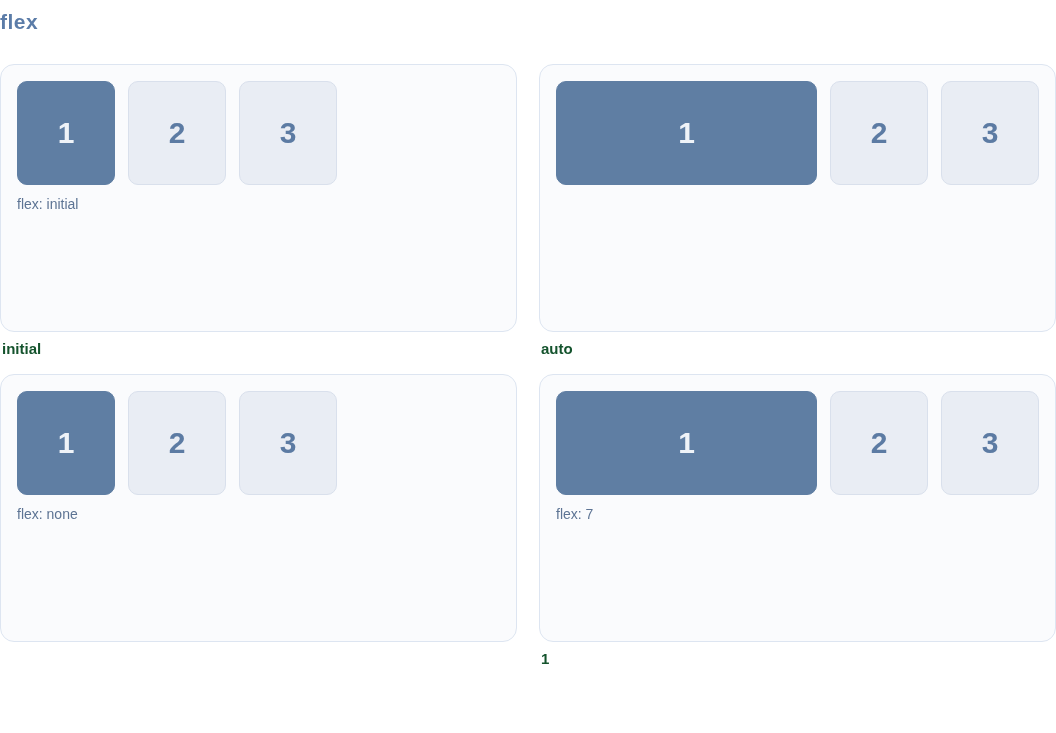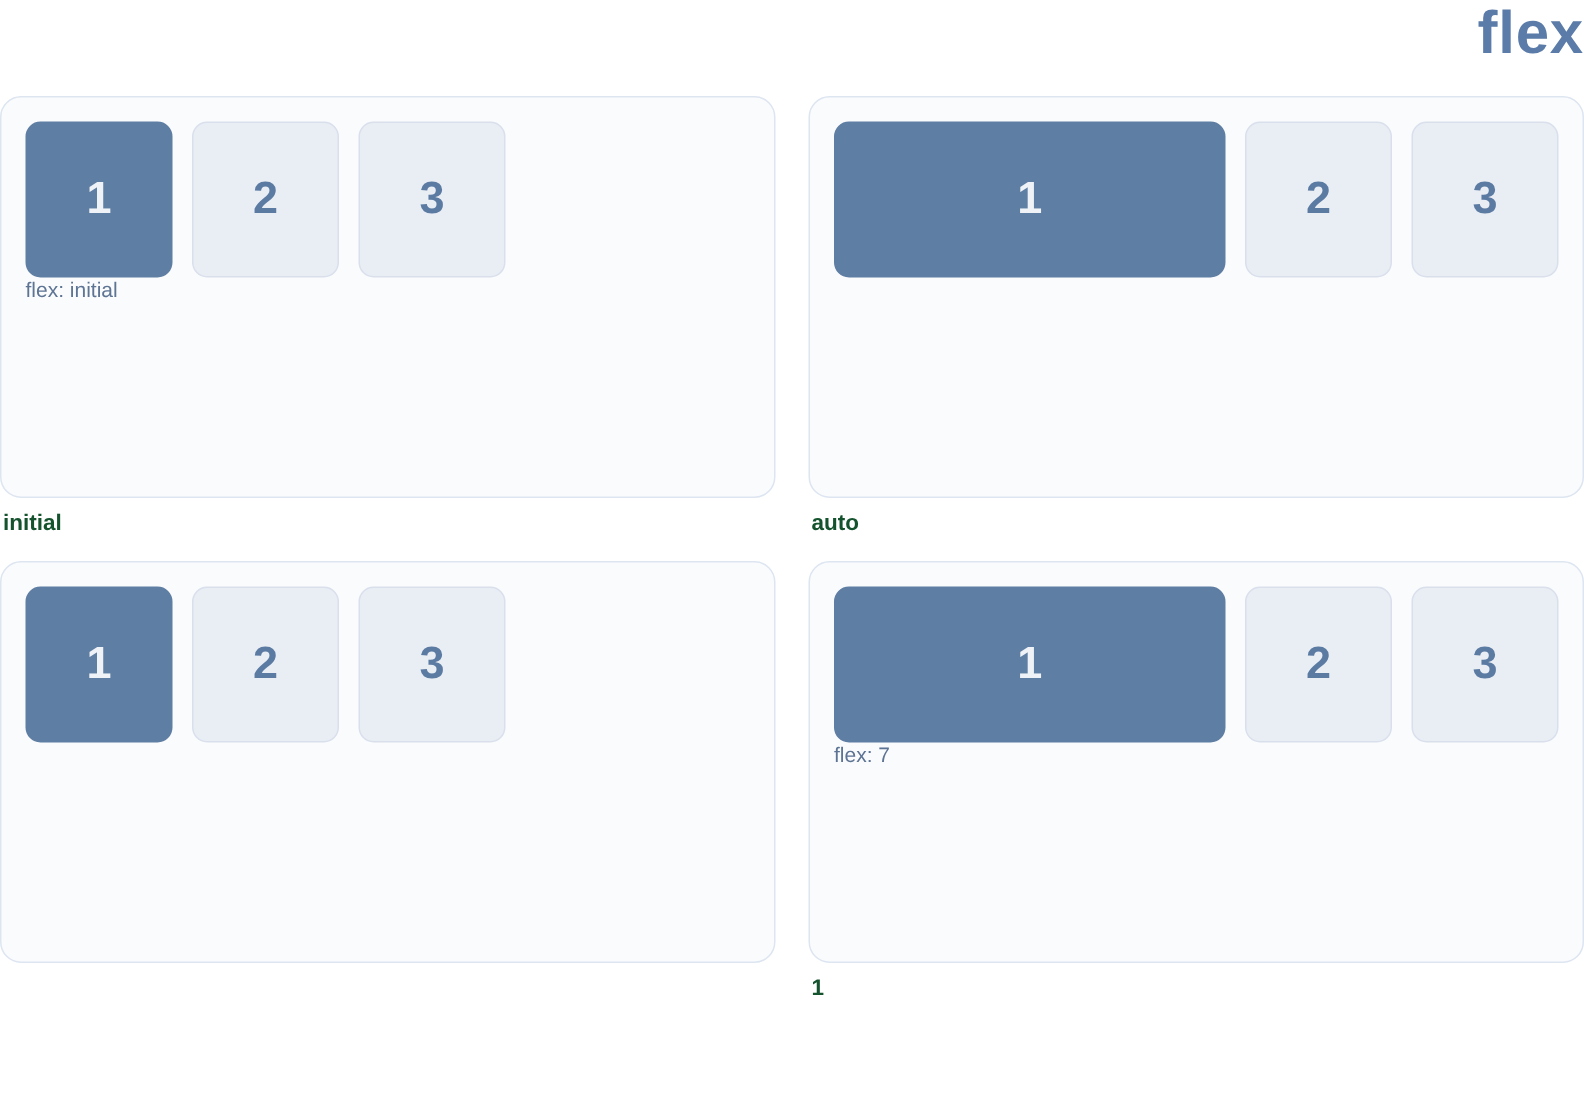--- a/index.html
+++ b/index.html
@@ -12,22 +12,22 @@
     width: 1056px;
     height: 733px;
     overflow: hidden;
     box-sizing: border-box;
   }
   .page-title {
     margin: 0;
     padding-top: 2px;
     height: 42px;
     line-height: 40px;
-    text-align: right;
-    font-size: 40px;
+    text-align: left;
+    font-size: 21px;
     font-weight: 700;
     color: #5b7ca8;
     letter-spacing: 0.5px;
   }
   .demo-grid {
     margin-top: 20px;
     display: grid;
     grid-template-columns: 1fr 1fr;
     column-gap: 22px;
     row-gap: 17px;
@@ -63,20 +63,21 @@
   }
   .box-first {
     background: #5f7ea3;
     border-color: #5f7ea3;
     color: #eff3f8;
   }
   
   .card[data-flex="auto"] .box-first { flex: 1 1 auto; }
   .card[data-flex="1"]    .box-first { flex: 1 1 0%; }
   .caption {
+    margin-top: 11px;
     font-size: 14px;
     font-weight: 500;
     color: #5d7494;
   }
   .panel-label {
     margin-top: 8px;
     padding-left: 2px;
     font-size: 15px;
     font-weight: 700;
     color: #14532d;
@@ -112,20 +113,21 @@
     <div class="panel-label">auto</div>
   </div>
 
   <div class="cell">
     <div class="card" data-flex="none">
       <div class="demo-row">
         <div class="box box-first">1</div>
         <div class="box">2</div>
         <div class="box">3</div>
       </div>
+      <div class="caption">flex: none</div>
     </div>
   </div>
 
   <div class="cell">
     <div class="card" data-flex="1">
       <div class="demo-row">
         <div class="box box-first">1</div>
         <div class="box">2</div>
         <div class="box">3</div>
       </div>

